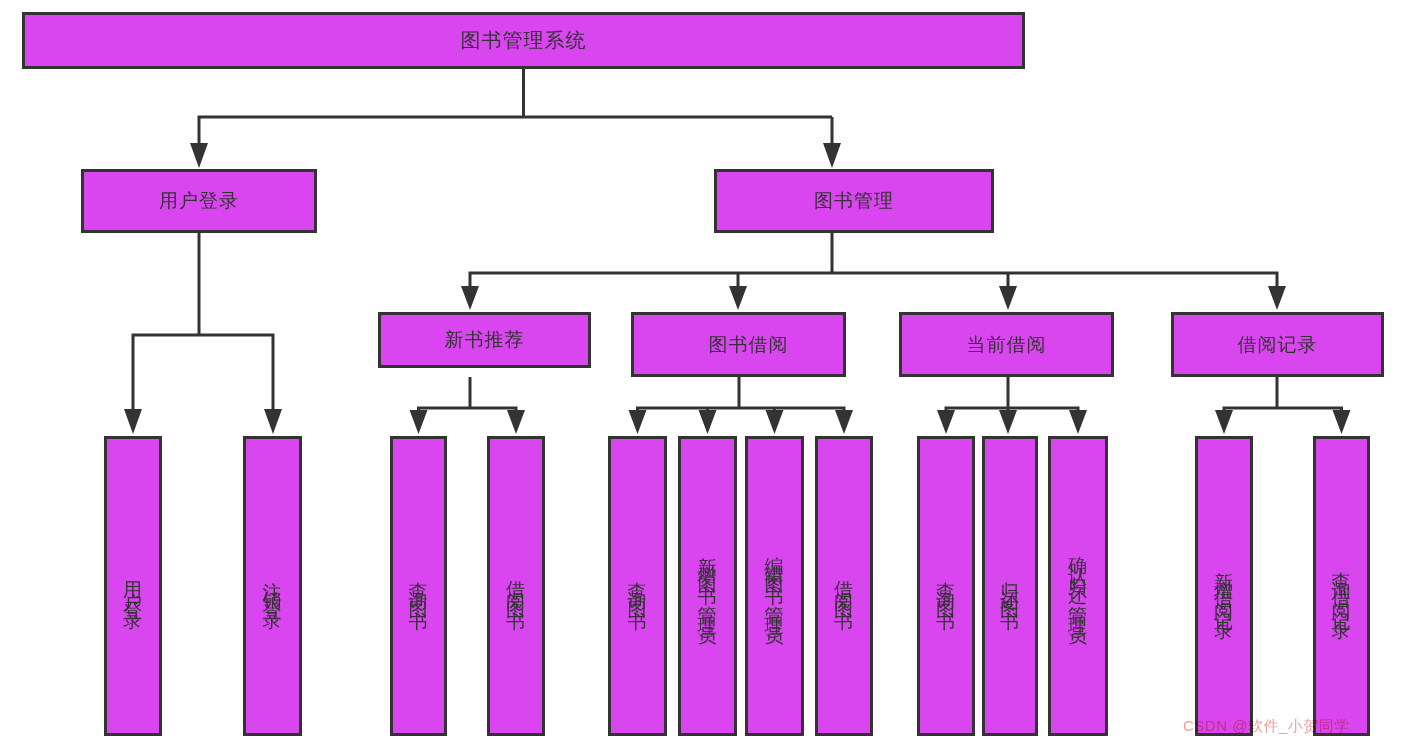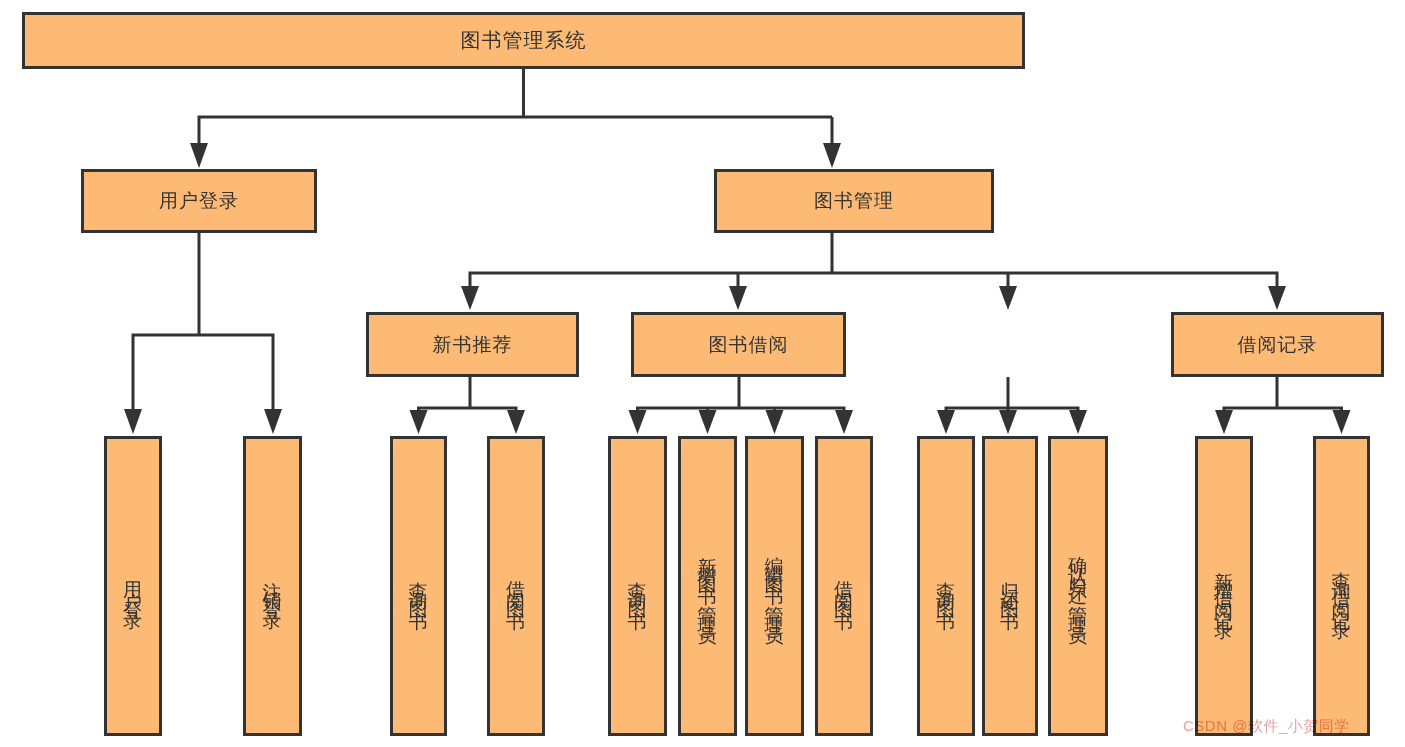--- a/index.html
+++ b/index.html
@@ -18,21 +18,21 @@
     color:var(--text);
     overflow:hidden;
   }
   .wires{position:absolute;left:0;top:0;width:1405px;height:747px;}
   .wires path{stroke:var(--line);stroke-width:3;fill:none;}
   .wires polygon{fill:var(--line);stroke:none;}
   .node{
     position:absolute;
     box-sizing:border-box;
     border:3px solid var(--border);
-    background:#fdba74;
+    background:#d946ef;
     display:flex;align-items:center;justify-content:center;
     text-align:center;
   }
   .hnode{font-size:19px;letter-spacing:1px;}
   .root-node{font-size:20px;}
   .leaf{top:436px;height:300px;}
   .leaf span{
     writing-mode:vertical-rl;
     text-orientation:mixed;
     font-size:19px;
@@ -110,25 +110,28 @@
     <span>图书管理系统</span>
   </div>
 
   <div class="node hnode" style="left:81px;top:169px;width:236px;height:64px;">
     <span>用户登录</span>
   </div>
   <div class="node hnode" style="left:714px;top:169px;width:280px;height:64px;">
     <span>图书管理</span>
   </div>
 
-  <div class="node hnode" style="left:366px;top:312px;width:213px;height:65px;">
+  <div class="node hnode" style="left:378px;top:312px;width:213px;height:56px;">
     <span>新书推荐</span>
   </div>
   <div class="node hnode" style="left:631px;top:312px;width:215px;height:65px;padding-left:20px;">
     <span>图书借阅</span>
+  </div>
+  <div class="node hnode" style="left:899px;top:312px;width:215px;height:65px;">
+    <span>当前借阅</span>
   </div>
   <div class="node hnode" style="left:1171px;top:312px;width:213px;height:65px;">
     <span>借阅记录</span>
   </div>
 
   <div class="node leaf" style="left:104px;width:58px;">
     <span>用户登录</span>
   </div>
   <div class="node leaf" style="left:243px;width:59px;">
     <span>注销登录</span>

